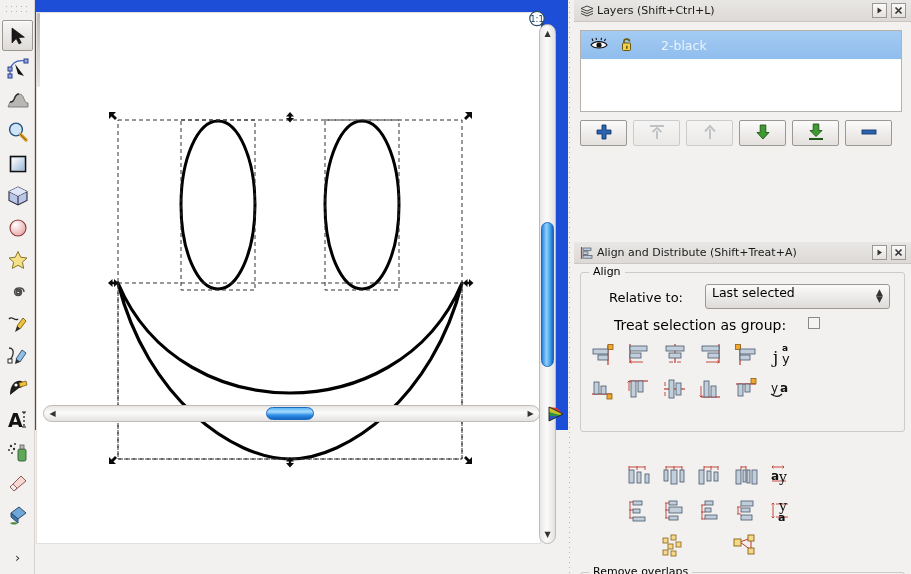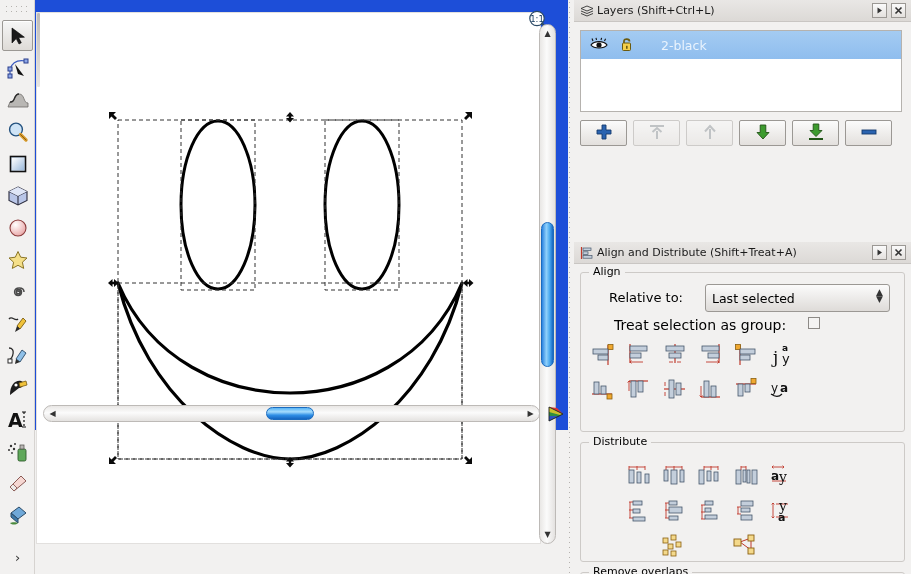--- a/index.html
+++ b/index.html
@@ -218,21 +218,21 @@
   #distribute-group { left: 6px; top: 178px; width: 325px; height: 120px; }
   #overlap-group { left: 6px; top: 308px; width: 325px; height: 30px; }
 
   #relative-label { position: absolute; left: 35px; top: 26px; font-size: 13px; }
   #relative-combo {
     position: absolute; left: 131px; top: 20px; width: 185px; height: 25px;
     background: linear-gradient(#fbfbfb, #dedbd8);
     border: 1px solid #9b9894;
     border-radius: 3px;
     box-sizing: border-box;
-    display: flex; align-items: center; padding: 13px 6px;
+    display: flex; align-items: flex-start; padding: 0 6px;
     font-size: 12.5px;
   }
   #relative-combo .spin {
     position: absolute; right: 6px; top: 4px;
     display: flex; flex-direction: column; line-height: 7px;
     font-size: 9px; color: #333;
   }
   #group-label { position: absolute; left: 40px; top: 53px; font-size: 14px; }
   #group-check {
     position: absolute; left: 234px; top: 53px; width: 12px; height: 12px;
@@ -787,23 +787,20 @@
             <span>
               <svg width="26" height="24" viewBox="0 0 26 24">
                 <text x="1" y="15" font-family="DejaVu Sans" font-size="12" fill="#111">y</text>
                 <text x="10" y="15" font-family="DejaVu Sans" font-size="12" font-weight="bold" fill="#111">a</text>
                 <path d="M1 17 C5 20, 9 20, 12 17" fill="none" stroke="#111" stroke-width="1.1"></path>
               </svg>
             </span>
           </div>
         </div>
 
-        <div class="group" id="distribute-group">
-          <span class="group-title">Distribute</span>
-        </div>
 
         <div class="icon-row" id="dist-row1">
           <div class="icon-btn">
             <span>
               <svg width="26" height="24" viewBox="0 0 26 24">
                 <path d="M3 3 L3 7 M11 3 L11 7 M19 3 L19 7 M3 4 L19 4" stroke="#c0392b" stroke-width="0.9"></path>
                 <rect x="3" y="7" width="5" height="13" fill="#c3cedb" stroke="#46576b" stroke-width="0.8"></rect>
                 <rect x="11" y="9" width="4" height="11" fill="#c3cedb" stroke="#46576b" stroke-width="0.8"></rect>
                 <rect x="19" y="11" width="4" height="9" fill="#c3cedb" stroke="#46576b" stroke-width="0.8"></rect>
               </svg>

